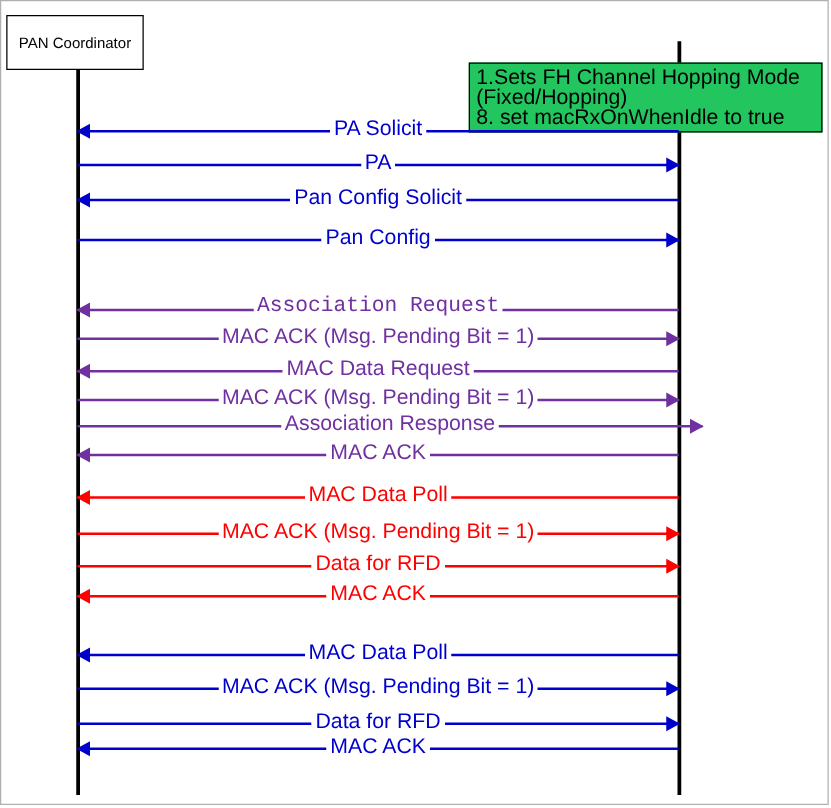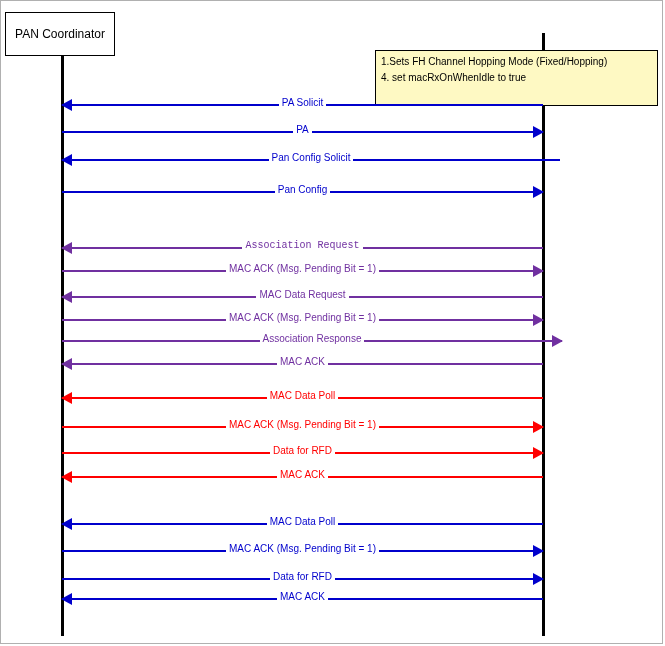--- a/index.html
+++ b/index.html
@@ -40,45 +40,45 @@
     text-align: center;
   }
   .lifeline {
     position: absolute;
     width: 3px;
     background: #000000;
   }
   .note-box {
     position: absolute;
     border: 1px solid #000000;
-    background: #fef9c3;
+    background: #22c55e;
     box-sizing: border-box;
     padding: 3px 5px 4px 5px;
-    font-size: 10px;
+    font-size: 17px;
     line-height: 16px;
     color: #000000;
   }
   .msg {
     position: absolute;
     height: 16px;
   }
   .msg .line {
     position: absolute;
     top: 7px;
     height: 2px;
     left: 0;
     right: 0;
   }
   .msg .label {
     position: absolute;
     top: -2px;
     left: 0;
     right: 0;
     text-align: center;
-    font-size: 10px;
+    font-size: 17px;
     line-height: 16px;
     white-space: nowrap;
   }
   .msg .label span {
     background: #ffffff;
     padding: 0 3px;
   }
   .arrowhead {
     position: absolute;
     top: 2px;
@@ -107,35 +107,35 @@
   <div class="lifeline" style="left:61px; top:44px; height:592px;"></div>
   <div class="lifeline" style="left:542px; top:33px; height:603px;"></div>
 
   <div class="actor-box" style="left:5px; top:12px; width:110px; height:44px;">
     <span>PAN Coordinator</span>
   </div>
 
 
   <div class="note-box" style="left:375px; top:50px; width:283px; height:56px;">
     <div>1.Sets FH Channel Hopping Mode (Fixed/Hopping)</div>
-    <div>4. set macRxOnWhenIdle to true</div>
+    <div>8. set macRxOnWhenIdle to true</div>
   </div>
 
   <div id="messages-layer">
       <div class="msg" style="left: 62px; width: 481px; top: 97px;">
         <div class="line" style="background: rgb(0, 0, 204);"></div>
         <div class="arrowhead arrow-left" style="border-right-color: rgb(0, 0, 204);"></div>
         <div class="label"><span style="color: rgb(0, 0, 204);">PA Solicit</span></div>
       </div>
       <div class="msg" style="left: 62px; width: 481px; top: 124px;">
         <div class="line" style="background: rgb(0, 0, 204);"></div>
         <div class="arrowhead arrow-right" style="border-left-color: rgb(0, 0, 204);"></div>
         <div class="label"><span style="color: rgb(0, 0, 204);">PA</span></div>
       </div>
-      <div class="msg" style="left: 62px; width: 481px; top: 152px; padding-left: 17px;">
+      <div class="msg" style="left: 62px; width: 481px; top: 152px;">
         <div class="line" style="background: rgb(0, 0, 204);"></div>
         <div class="arrowhead arrow-left" style="border-right-color: rgb(0, 0, 204);"></div>
         <div class="label"><span style="color: rgb(0, 0, 204);">Pan Config Solicit</span></div>
       </div>
       <div class="msg" style="left: 62px; width: 481px; top: 184px;">
         <div class="line" style="background: rgb(0, 0, 204);"></div>
         <div class="arrowhead arrow-right" style="border-left-color: rgb(0, 0, 204);"></div>
         <div class="label"><span style="color: rgb(0, 0, 204);">Pan Config</span></div>
       </div>
       <div class="msg" style="left: 62px; width: 481px; top: 240px; font-family: Liberation Mono, monospace;">

